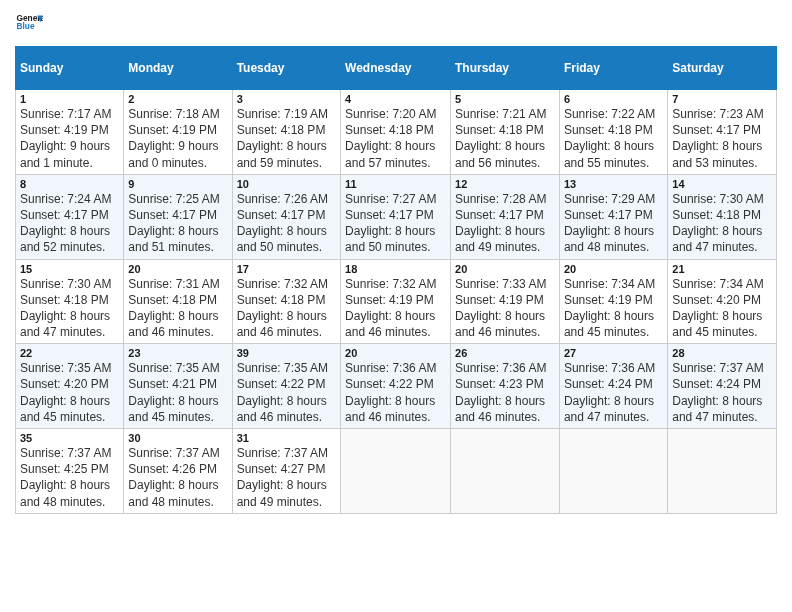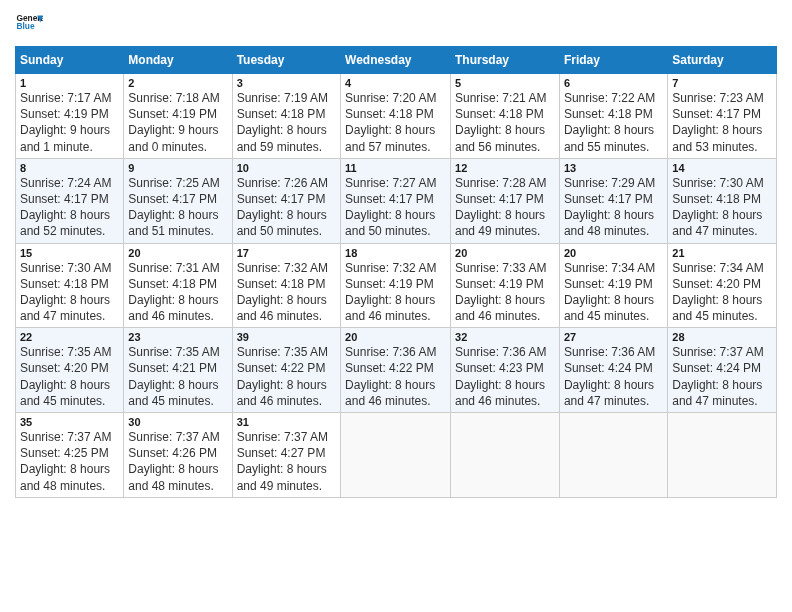--- a/index.html
+++ b/index.html
@@ -43,21 +43,21 @@
       color: #444;
     }
     .calendar {
       width: 100%;
       border-collapse: collapse;
       font-size: 10px;
     }
     .calendar th {
       background: #1a7abf;
       color: #fff;
-      padding: 6px 4px;
+      padding: 14px 4px;
       text-align: left;
       font-size: 12px;
       font-weight: bold;
       border: 1px solid #1a7abf;
     }
     .calendar td {
       border: 1px solid #ccc;
       vertical-align: top;
       padding: 3px 4px;
       width: 113px;
@@ -215,21 +215,21 @@
           </td>
           <td>
             <span class="day-num">39</span>
             <div class="day-info">Sunrise: 7:35 AM<br>Sunset: 4:22 PM<br>Daylight: 8 hours and 46 minutes.</div>
           </td>
           <td>
             <span class="day-num">20</span>
             <div class="day-info">Sunrise: 7:36 AM<br>Sunset: 4:22 PM<br>Daylight: 8 hours and 46 minutes.</div>
           </td>
           <td>
-            <span class="day-num">32</span>
+            <span class="day-num">26</span>
             <div class="day-info">Sunrise: 7:36 AM<br>Sunset: 4:23 PM<br>Daylight: 8 hours and 46 minutes.</div>
           </td>
           <td>
             <span class="day-num">27</span>
             <div class="day-info">Sunrise: 7:36 AM<br>Sunset: 4:24 PM<br>Daylight: 8 hours and 47 minutes.</div>
           </td>
           <td>
             <span class="day-num">28</span>
             <div class="day-info">Sunrise: 7:37 AM<br>Sunset: 4:24 PM<br>Daylight: 8 hours and 47 minutes.</div>
           </td>

